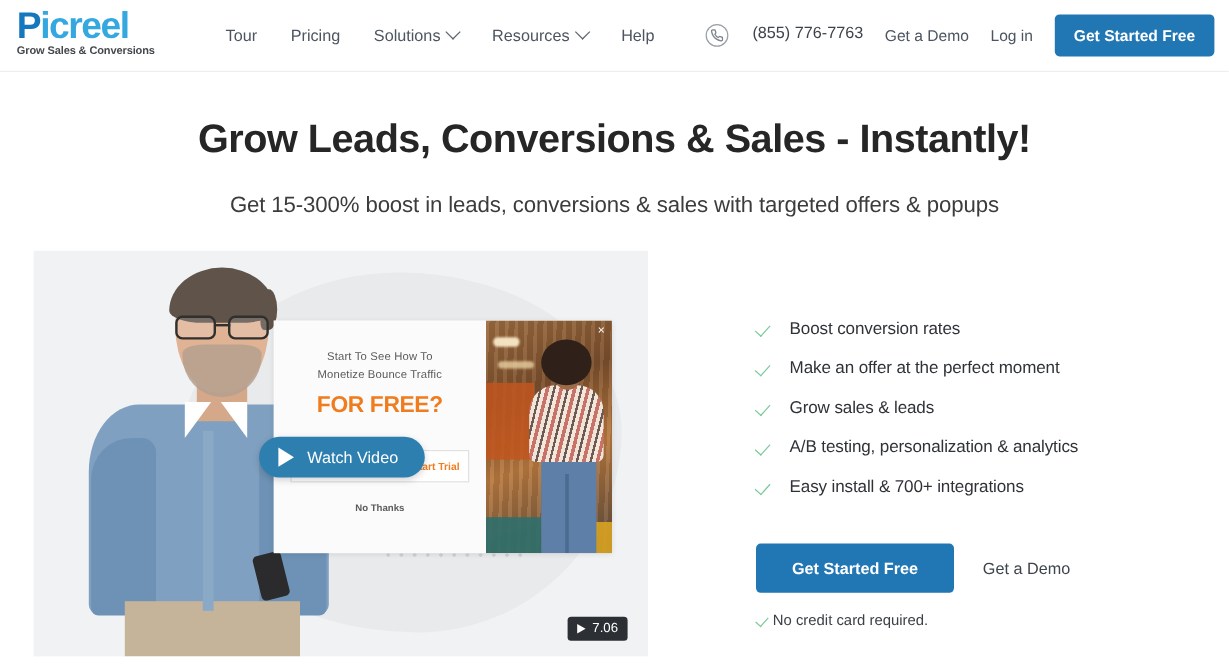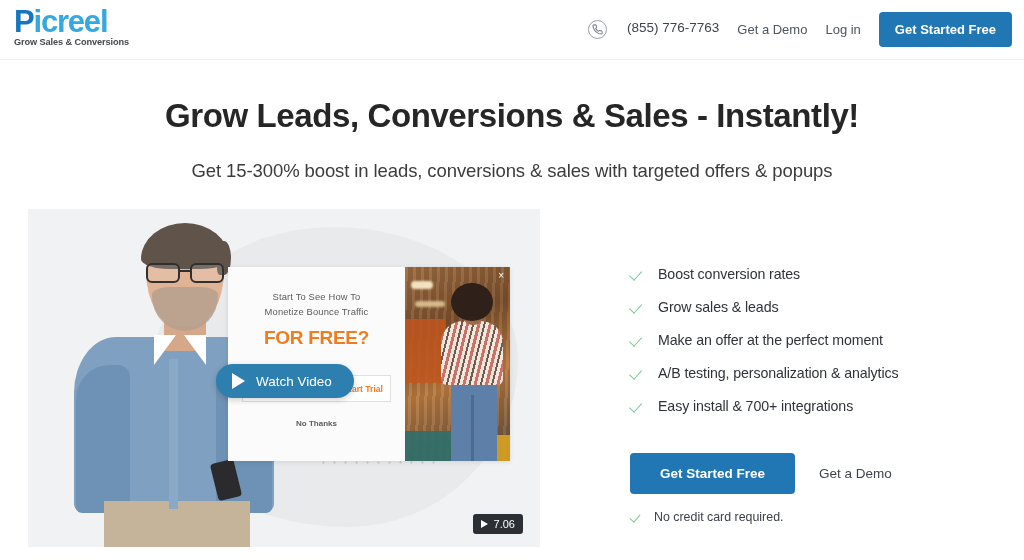--- a/index.html
+++ b/index.html
@@ -409,36 +409,55 @@
     cursor: pointer;
     font-family: "Liberation Sans", sans-serif;
   }
   .cta-link {
     font-size: 13.5px;
     color: #3e444b;
     cursor: pointer;
   }
   .nocard {
     margin-top: 16px;
-    display: flex; align-items: center; gap: 12px; text-align: right;
+    display: flex; align-items: center; gap: 2px; text-align: right;
   }
   .nocard .check { width:12px; height:12px; flex:0 0 12px; }
   .nocard .check::after { width:5px; height:9px; left:2px; top:1px; }
   .nocard-text { font-size: 12.4px; color: #3c4147; }
 </style>
 </head>
 <body>
 
 <div class="header">
 
   <div class="logo">
     <div class="logo-word"><span class="logo-p">P</span><span class="logo-rest">icreel</span></div>
     <div class="logo-tag">Grow Sales &amp; Conversions</div>
   </div>
 
+  <nav class="nav">
+    <div class="nav-item">
+      <span>Tour</span>
+    </div>
+    <div class="nav-item">
+      <span>Pricing</span>
+    </div>
+    <div class="nav-item">
+      <span>Solutions</span>
+      <i class="chev"></i>
+    </div>
+    <div class="nav-item">
+      <span>Resources</span>
+      <i class="chev"></i>
+    </div>
+    <div class="nav-item">
+      <span>Help</span>
+    </div>
+  </nav>
 
   <div class="header-right">
     <div class="phone-block">
       <span class="phone-circle">
         <svg width="11" height="11" viewBox="0 0 24 24" fill="none" stroke="#7e858d" stroke-width="2.4" stroke-linecap="round" stroke-linejoin="round">
             <path d="M22 16.9v3a2 2 0 0 1-2.2 2 19.8 19.8 0 0 1-8.6-3.1 19.5 19.5 0 0 1-6-6A19.8 19.8 0 0 1 2.1 4.2 2 2 0 0 1 4.1 2h3a2 2 0 0 1 2 1.7c.1 1 .4 1.9.7 2.8a2 2 0 0 1-.5 2.1L8.1 9.9a16 16 0 0 0 6 6l1.3-1.2a2 2 0 0 1 2.1-.5c.9.3 1.8.6 2.8.7a2 2 0 0 1 1.7 2z"></path>
           </svg>
       </span>
       <span class="phone-num">(855) 776-7763</span>
     </div>
@@ -516,25 +535,25 @@
   </div>
 
   <div class="right-col">
 
     <div class="feat">
       <span class="check"></span>
       <span class="feat-text">Boost conversion rates</span>
     </div>
     <div class="feat">
       <span class="check"></span>
-      <span class="feat-text">Grow sales &amp; leads</span>
+      <span class="feat-text">Make an offer at the perfect moment</span>
     </div>
     <div class="feat">
       <span class="check"></span>
-      <span class="feat-text">Make an offer at the perfect moment</span>
+      <span class="feat-text">Grow sales &amp; leads</span>
     </div>
     <div class="feat">
       <span class="check"></span>
       <span class="feat-text">A/B testing, personalization &amp; analytics</span>
     </div>
     <div class="feat">
       <span class="check"></span>
       <span class="feat-text">Easy install &amp; 700+ integrations</span>
     </div>
 

